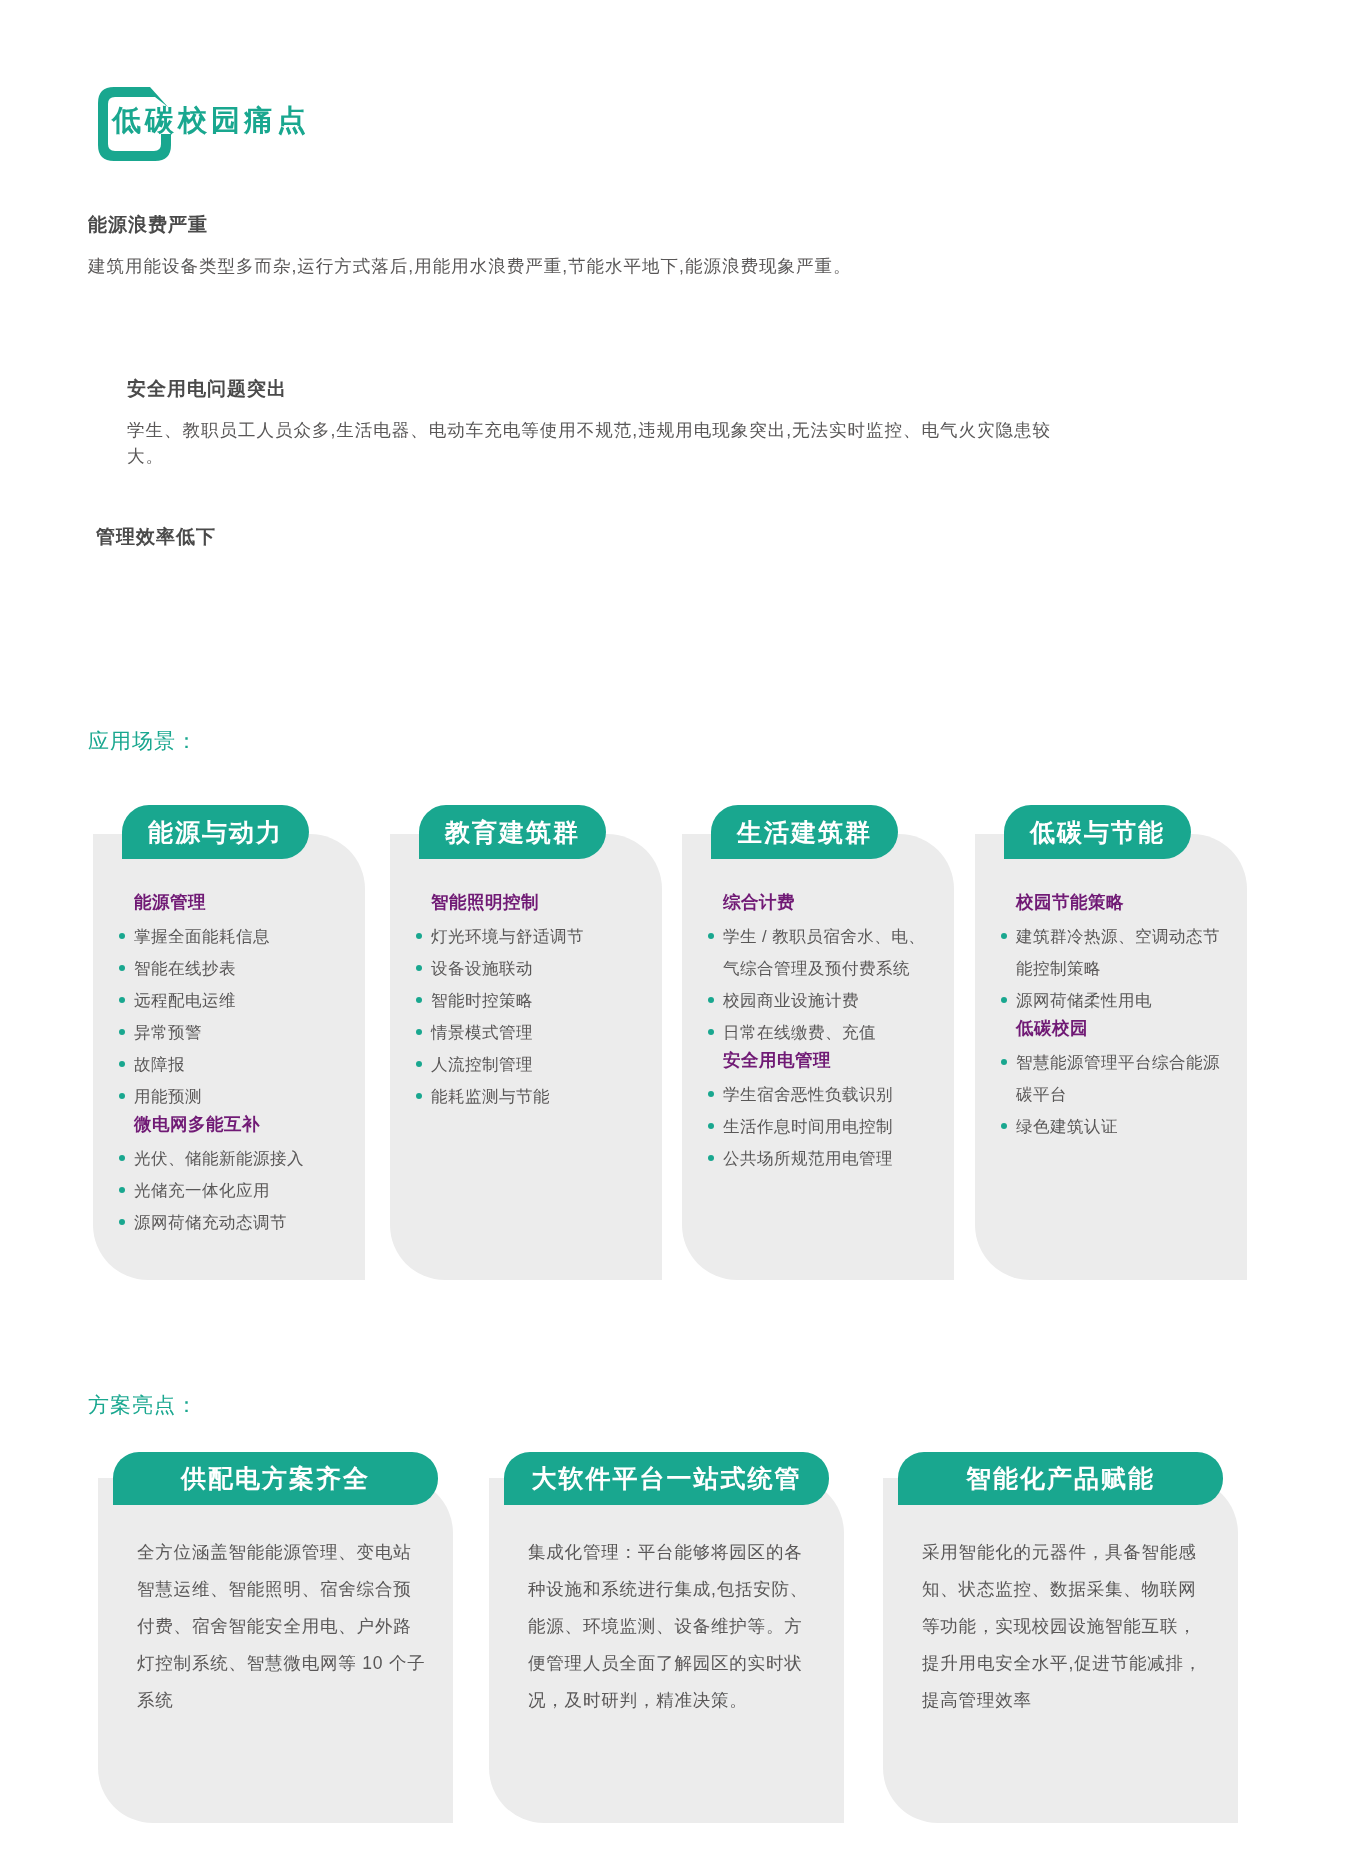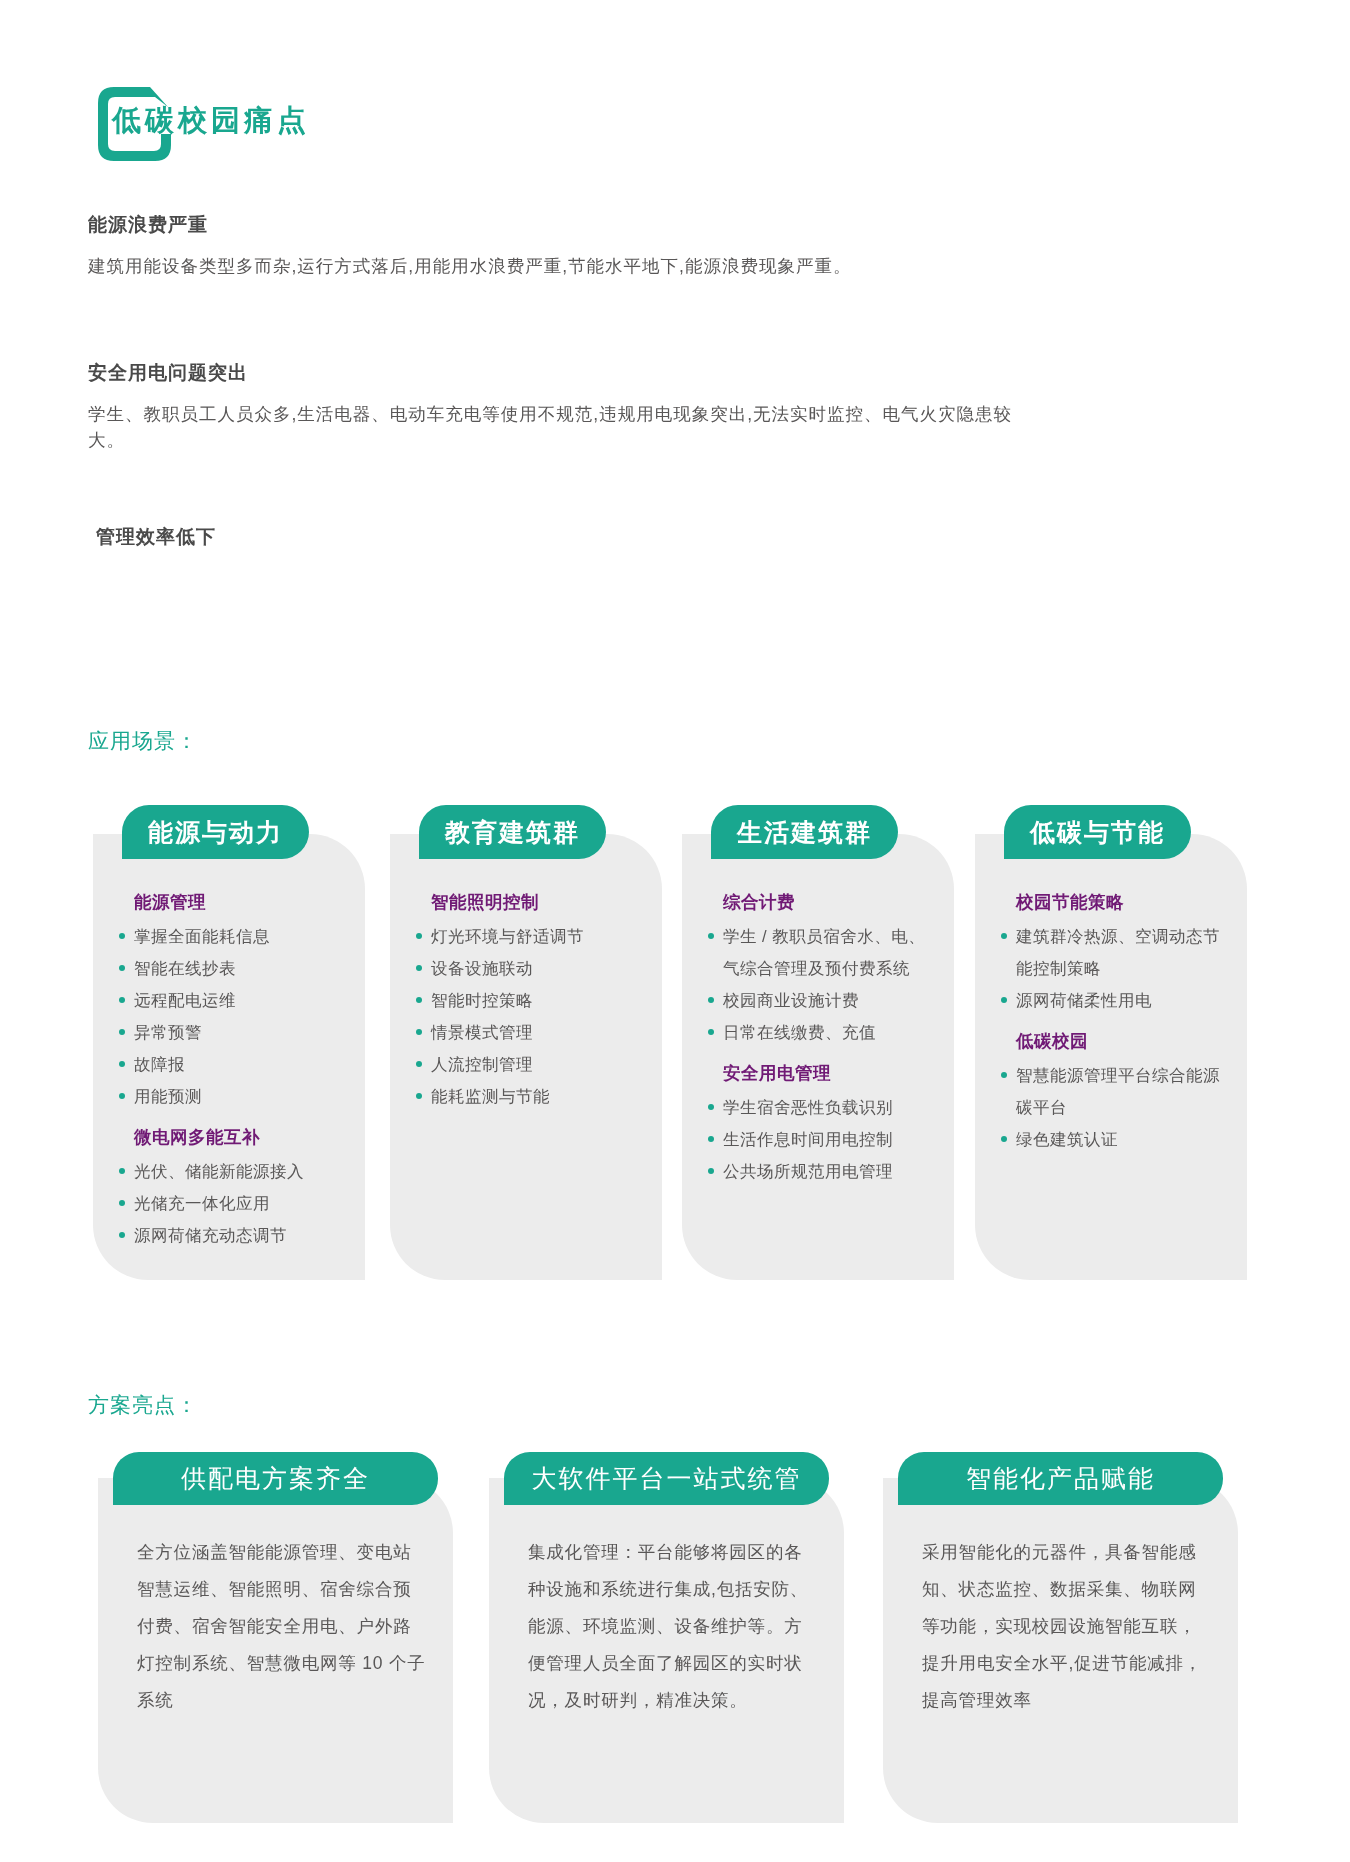--- a/index.html
+++ b/index.html
@@ -10,59 +10,59 @@
   
   .header-icon { position:absolute; left:98px; top:87px; }
   .page-title {
     position:absolute; left:112px; top:101px;
     font-size:29px; font-weight:bold; color:#19A78F; letter-spacing:4px;
   }
   
   .pain-block { position:absolute; left:88px; width:930px; }
   .pain-title { font-size:19px; font-weight:bold; color:#4A4A4A; letter-spacing:1px; }
   .pain-desc  { margin-top:15px; font-size:17.5px; color:#595757; letter-spacing:1px; line-height:26px; }
-  #pain-0 { top:212px; } #pain-1 { top:360px; } #pain-2 { top:524px;margin-left:8px; }
+  #pain-0 { top:212px; } #pain-1 { top:376px;margin-left:39px; } #pain-2 { top:524px;margin-left:8px; }
   
   .section-label { position:absolute; left:88px; font-size:21px; font-weight:normal; color:#19A78F; letter-spacing:1px; }
   #label-scenarios  { top:727px; }
   #label-highlights { top:1391px; }
   
   .scenario-cards { position:absolute; left:93px; top:798px; width:1160px; height:475px; }
   .scard { position:absolute; top:7px; width:272px; height:475px; }
   #scard-0 { left:0; } #scard-1 { left:297px; } #scard-2 { left:589px; } #scard-3 { left:882px; }
   .scard-body {
     position:absolute; top:29px; left:0; width:272px; height:446px;
     background:#ECECEC; border-radius:0 55px 0 55px;
     box-sizing:border-box; padding:56px 12px 0 26px;
   }
   .scard-pill {
     position:absolute; top:0; left:29px; height:54px; line-height:54px; z-index:2;
     padding:0 26px; background:#19A78F; color:#ffffff;
     font-size:25px; font-weight:bold; letter-spacing:2px;
     border-radius:27px 27px 27px 0;
   }
   .sub-heading { font-size:17.5px; font-weight:bold; color:#701a75; margin:0 0 6px 15px; letter-spacing:0.5px; }
-  .sub-heading.later { margin-top:13px; }
+  .sub-heading.later { }
   .bullet { display:flex; font-size:16.5px; color:#595757; line-height:32px; letter-spacing:0.5px; }
   .dot { flex:none; width:15px; position:relative; }
   .dot::before { content:""; position:absolute; left:0; top:13px; width:6px; height:6px; border-radius:50%; background:#19A78F; }
   .bullet-text { flex:1; }
   
   .highlight-cards { position:absolute; left:98px; top:1452px; width:1150px; height:371px; }
   .hcard { position:absolute; top:0; width:355px; height:371px; }
   #hcard-0 { left:0; } #hcard-1 { left:391px; } #hcard-2 { left:785px; }
   .hcard-body {
     position:absolute; top:26px; left:0; width:355px; height:345px;
     background:#ECECEC; border-radius:0 55px 0 55px;
     box-sizing:border-box; padding:56px 26px 12px 39px;
   }
   .hcard-pill {
     position:absolute; top:0; left:15px; width:325px; height:53px; line-height:53px; z-index:2;
     background:#19A78F; color:#ffffff; text-align:center;
-    font-size:25px; font-weight:normal; letter-spacing:2px;
+    font-size:25px; font-weight:bold; letter-spacing:2px;
     border-radius:26px 26px 26px 0;
   }
   .hcard-text { font-size:17.5px; color:#595757; line-height:37px; letter-spacing:0.8px; }
 </style>
 </head>
 <body>
 
 <div class="page">
 
   <span class="header-icon">

